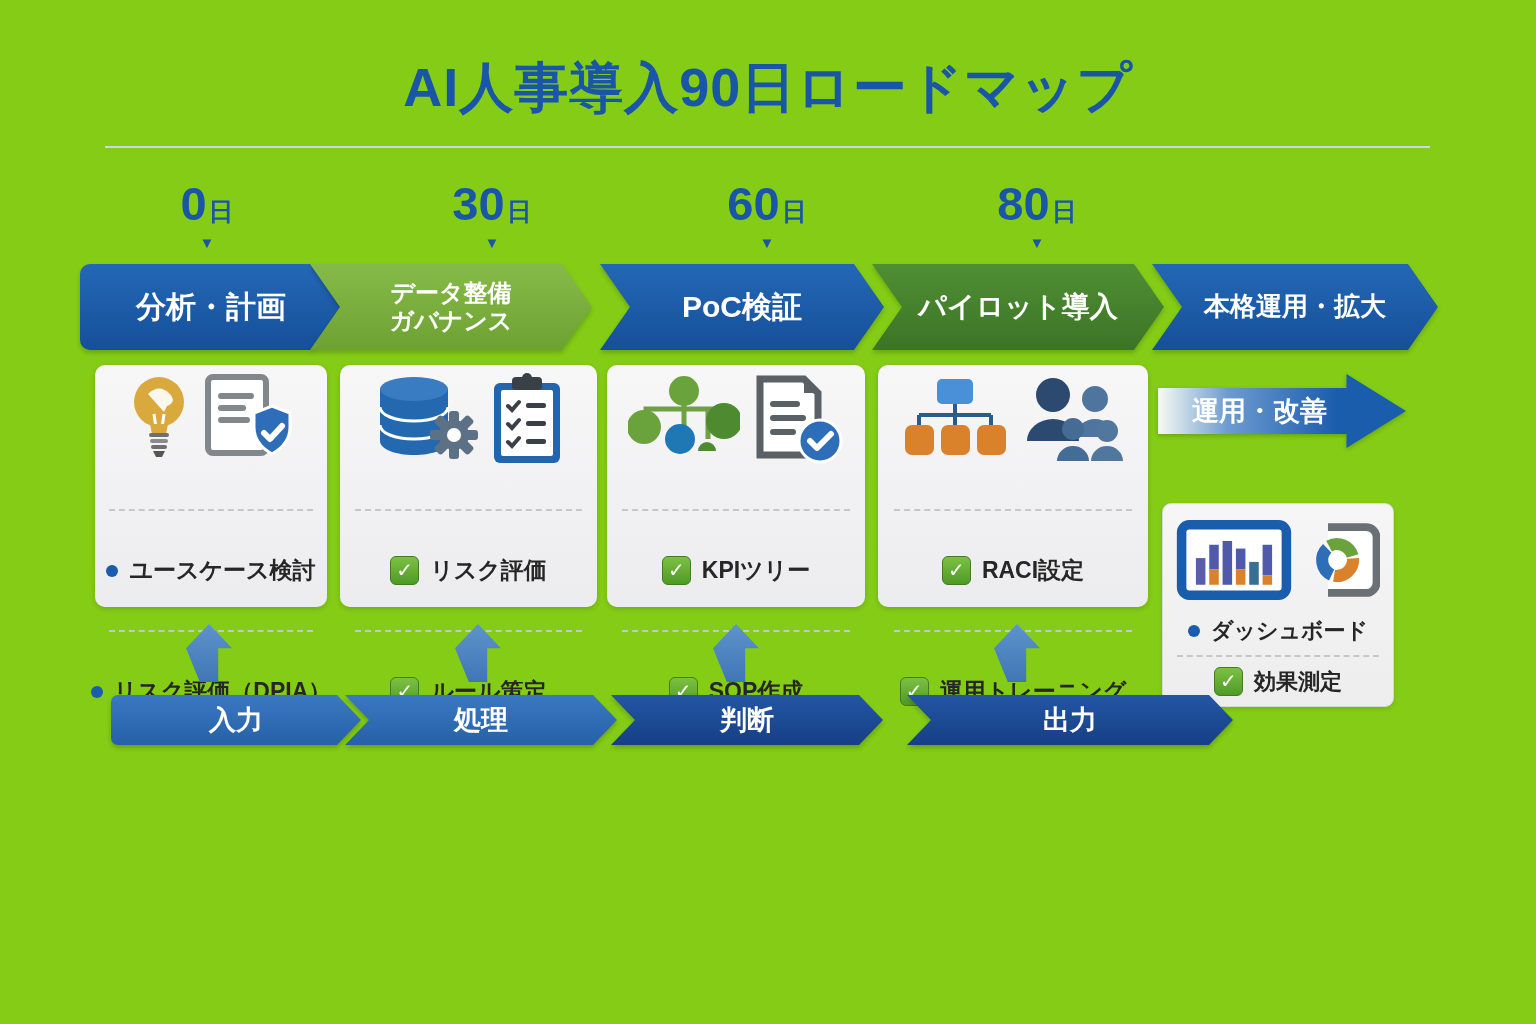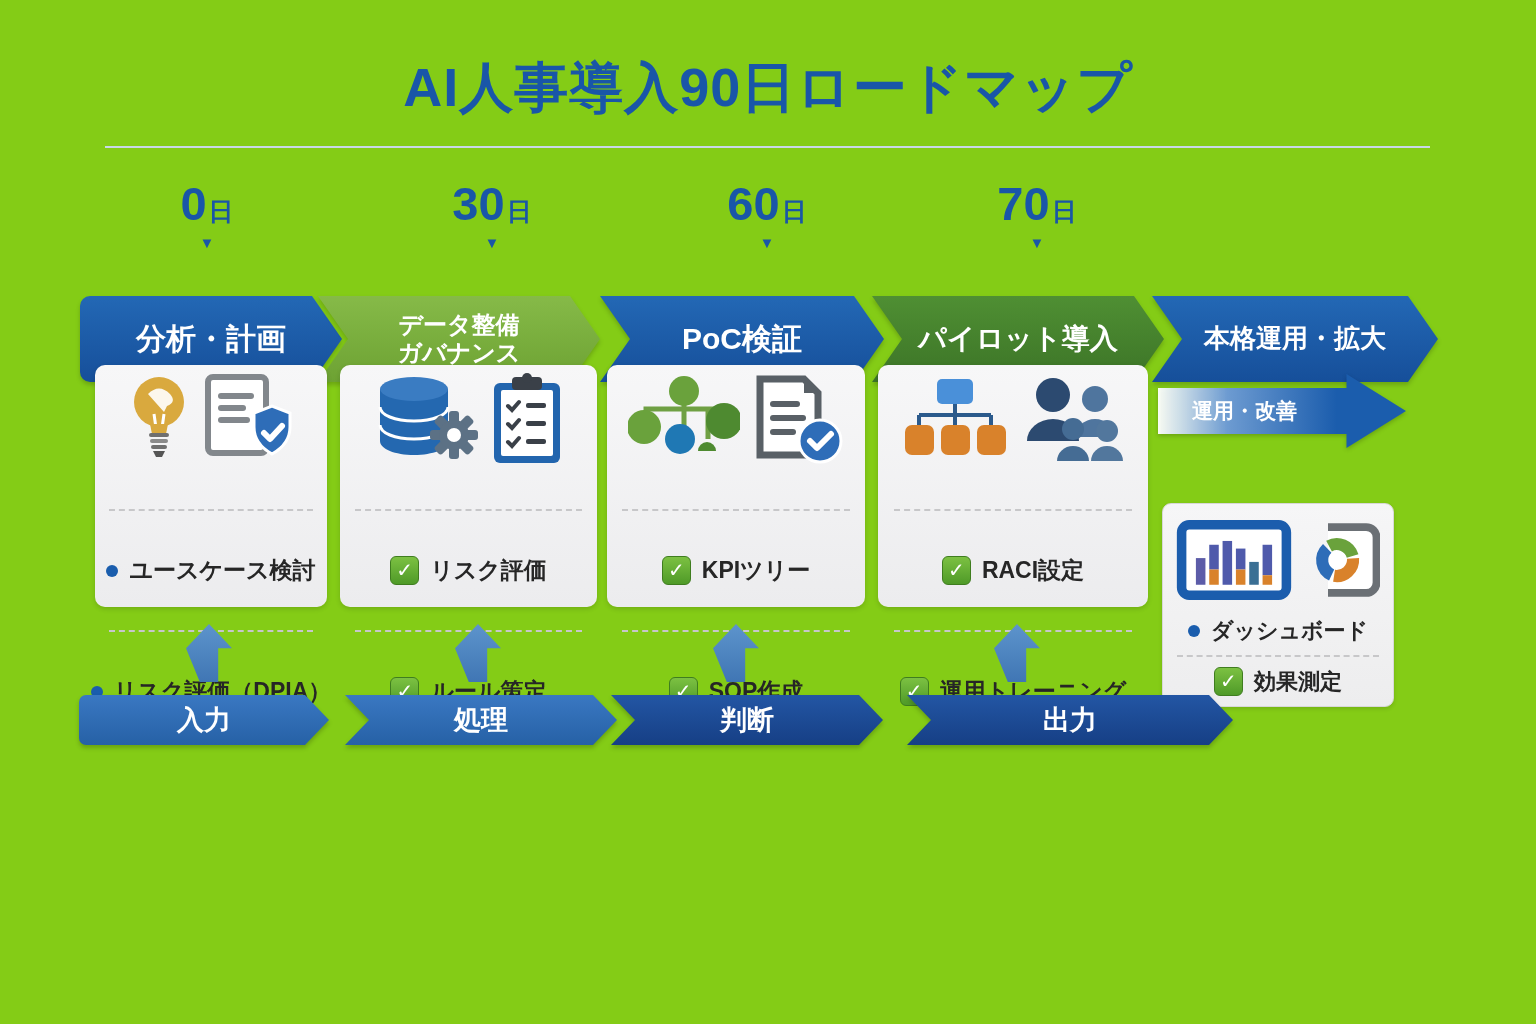--- a/index.html
+++ b/index.html
@@ -19,21 +19,21 @@
   
   .day{position:absolute;top:176px;width:140px;text-align:center;color:#1956a8;}
   .day-text{display:flex;justify-content:center;align-items:baseline;gap:2px;}
   .day-num{font-size:47px;font-weight:bold;}
   .day-unit{font-size:25px;font-weight:bold;}
   .day-tri{font-size:15px;line-height:14px;margin-top:5px;color:#1956a8;}
   
   .chev-wrap{position:absolute;top:264px;height:86px;filter:drop-shadow(0 3px 2px rgba(0,0,0,0.18));}
   .chev{
     height:86px;display:flex;flex-direction:column;align-items:center;justify-content:center;
-    color:#ffffff;font-weight:bold;text-align:center;line-height:1.15;margin-top:32px;
+    color:#ffffff;font-weight:bold;text-align:center;line-height:1.15;
   }
   .clip-first{clip-path:polygon(0 0,calc(100% - 30px) 0,100% 50%,calc(100% - 30px) 100%,0 100%);border-radius:10px 0 0 10px;}
   .clip-mid{clip-path:polygon(0 0,calc(100% - 30px) 0,100% 50%,calc(100% - 30px) 100%,0 100%,30px 50%);}
   .chev.blue{background:linear-gradient(180deg,#2368b5,#164f9a);}
   .chev.green-light{background:linear-gradient(180deg,#86ba48,#6da233);}
   .chev.green-dark{background:linear-gradient(180deg,#4f8f33,#3c7427);}
   .chev .l30{font-size:30px;}
   .chev .l28{font-size:28px;}
   .chev .l26{font-size:26px;}
   .chev .l24{font-size:24px;}
@@ -55,21 +55,21 @@
     color:#ffffff;font-size:20px;font-weight:bold;line-height:26px;text-align:center;
   }
   
   .op-arrow-wrap{position:absolute;left:1158px;top:374px;width:248px;height:74px;filter:drop-shadow(0 2px 2px rgba(0,0,0,0.2));}
   .op-arrow{
     width:100%;height:100%;position:relative;
     clip-path:polygon(0 19%,76% 19%,76% 0,100% 50%,76% 100%,76% 81%,0 81%);
     background:linear-gradient(90deg,rgba(255,255,255,0.95) 0%,#6d9bd1 28%,#1b5dad 72%);
     display:flex;align-items:center;
   }
-  .op-arrow span{color:#ffffff;font-weight:bold;font-size:21px;padding-left:34px;white-space:nowrap;}
+  .op-arrow span{color:#ffffff;font-weight:bold;font-size:27px;padding-left:34px;white-space:nowrap;}
   
   .dash-card{
     position:absolute;left:1162px;top:478px;width:230px;height:202px;border-radius:9px;
     background:linear-gradient(180deg,#f6f6f7,#ededee);border:1px solid #d8d8d8;
     box-shadow:0 2px 4px rgba(0,0,0,0.12);display:flex;flex-direction:column;margin-top:25px;
   }
   .dash-card .icon-zone{height:92px;padding-top:10px;gap:10px;}
   .dash-card .item-row{flex:1;}
   .dash-card .item-text{font-size:22px;}
   
@@ -113,32 +113,32 @@
   </div>
   <div class="day" style="left:697px">
     <div class="day-text">
         <span class="day-num">60</span>
         <span class="day-unit">日</span>
       </div>
     <div class="day-tri">▼</div>
   </div>
   <div class="day" style="left:967px">
     <div class="day-text">
-        <span class="day-num">70</span>
+        <span class="day-num">80</span>
         <span class="day-unit">日</span>
       </div>
     <div class="day-tri">▼</div>
   </div>
 
   <div class="chev-wrap" style="left:80px;width:262px">
     <div class="chev blue clip-first" style="width:262px">
         <span class="l30">分析・計画</span>
       </div>
   </div>
-  <div class="chev-wrap" style="left:318px;width:282px">
+  <div class="chev-wrap" style="left:310px;width:282px">
     <div class="chev green-light clip-mid" style="width:282px">
       <span class="l24">データ整備</span>
       <span class="l24">ガバナンス</span>
     </div>
   </div>
   <div class="chev-wrap" style="left:872px;width:292px">
     <div class="chev green-dark clip-mid" style="width:292px">
         <span class="l28">パイロット導入</span>
       </div>
   </div>
@@ -327,21 +327,21 @@
       <span class="checkbox">✓</span>
       <span class="item-text">効果測定</span>
     </div>
   </div>
 
   <div class="up-arrow" style="left:186px"></div>
   <div class="up-arrow" style="left:455px"></div>
   <div class="up-arrow" style="left:713px"></div>
   <div class="up-arrow" style="left:994px"></div>
 
-  <div class="flow-wrap" style="left:79px;width:250px">
+  <div class="flow-wrap" style="left:111px;width:250px">
     <div class="flow light fclip-first" style="width:250px">
         <span>入力</span>
       </div>
   </div>
   <div class="flow-wrap" style="left:345px;width:272px">
     <div class="flow light fclip-mid" style="width:272px">
         <span>処理</span>
       </div>
   </div>
   <div class="flow-wrap" style="left:611px;width:272px">

